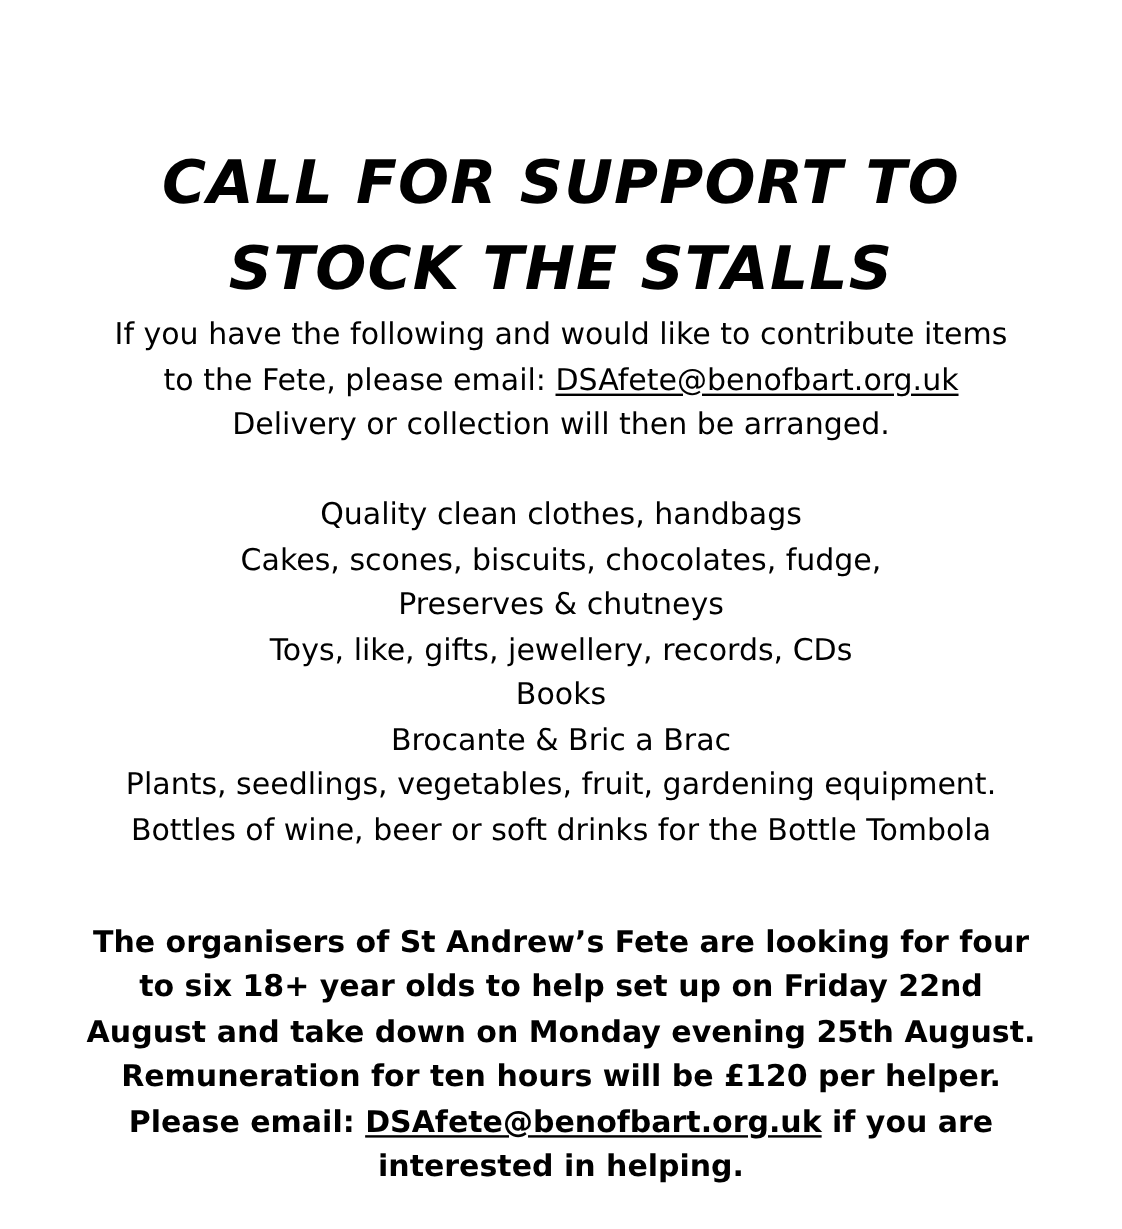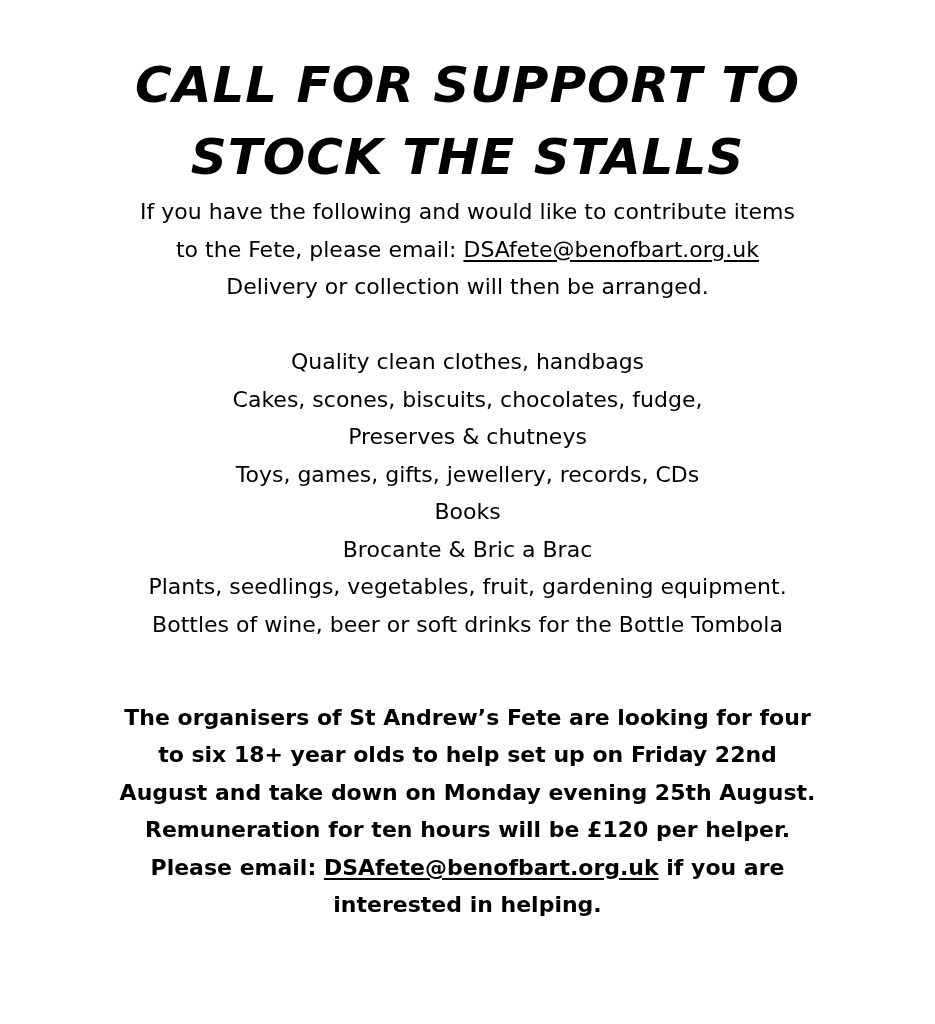--- a/index.html
+++ b/index.html
@@ -12,30 +12,30 @@
     height: 1024px;
     margin: 0 auto;
     background: #ffffff;
     color: #000000;
     font-family: "DejaVu Sans", sans-serif;
     text-align: center;
     overflow: hidden;
     box-sizing: border-box;
   }
   .title {
-    padding-top: 49px;
+    padding-top: 116px;
     font-size: 50px;
     font-weight: 700;
     font-style: italic;
     line-height: 72px;
     letter-spacing: 1px;
   }
   .title .t-line { white-space: nowrap; }
   .body-text {
-    font-size: 22px;
+    font-size: 25px;
     line-height: 37.5px;
   }
   .line { white-space: nowrap; }
   .spacer { height: 37.5px; }
   .bold-para {
     font-weight: 700;
     margin-top: 18px;
   }
   .email {
     text-decoration: underline;
@@ -58,21 +58,21 @@
     <div class="line"><span>to the Fete, please email: </span><span class="email">DSAfete@benofbart.org.uk</span></div>
     <div class="line">Delivery or collection will then be arranged.</div>
   </div>
 
   <div class="spacer"></div>
 
   <div class="body-text">
     <div class="line">Quality clean clothes, handbags</div>
     <div class="line">Cakes, scones, biscuits, chocolates, fudge,</div>
     <div class="line">Preserves &amp; chutneys</div>
-    <div class="line">Toys, games, gifts, jewellery, records, CDs</div>
+    <div class="line">Toys, like, gifts, jewellery, records, CDs</div>
     <div class="line">Books</div>
     <div class="line">Brocante &amp; Bric a Brac</div>
     <div class="line">Plants, seedlings, vegetables, fruit, gardening equipment.</div>
     <div class="line">Bottles of wine, beer or soft drinks for the Bottle Tombola</div>
   </div>
 
   <div class="spacer"></div>
 
   <div class="body-text bold-para">
     <div class="line">The organisers of St Andrew’s Fete are looking for four</div>

